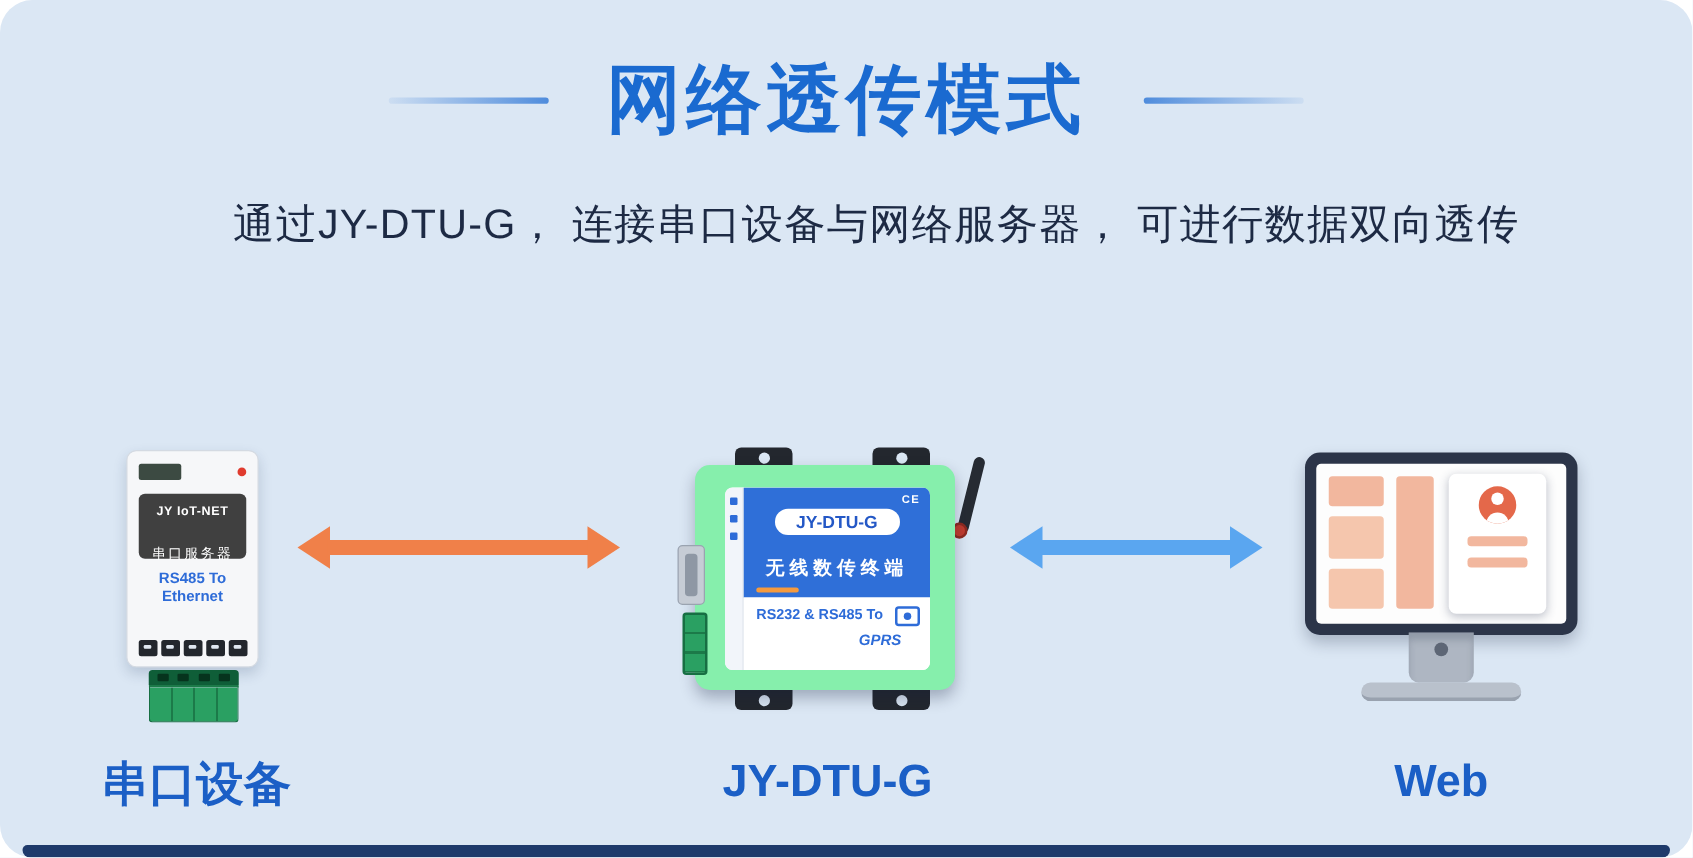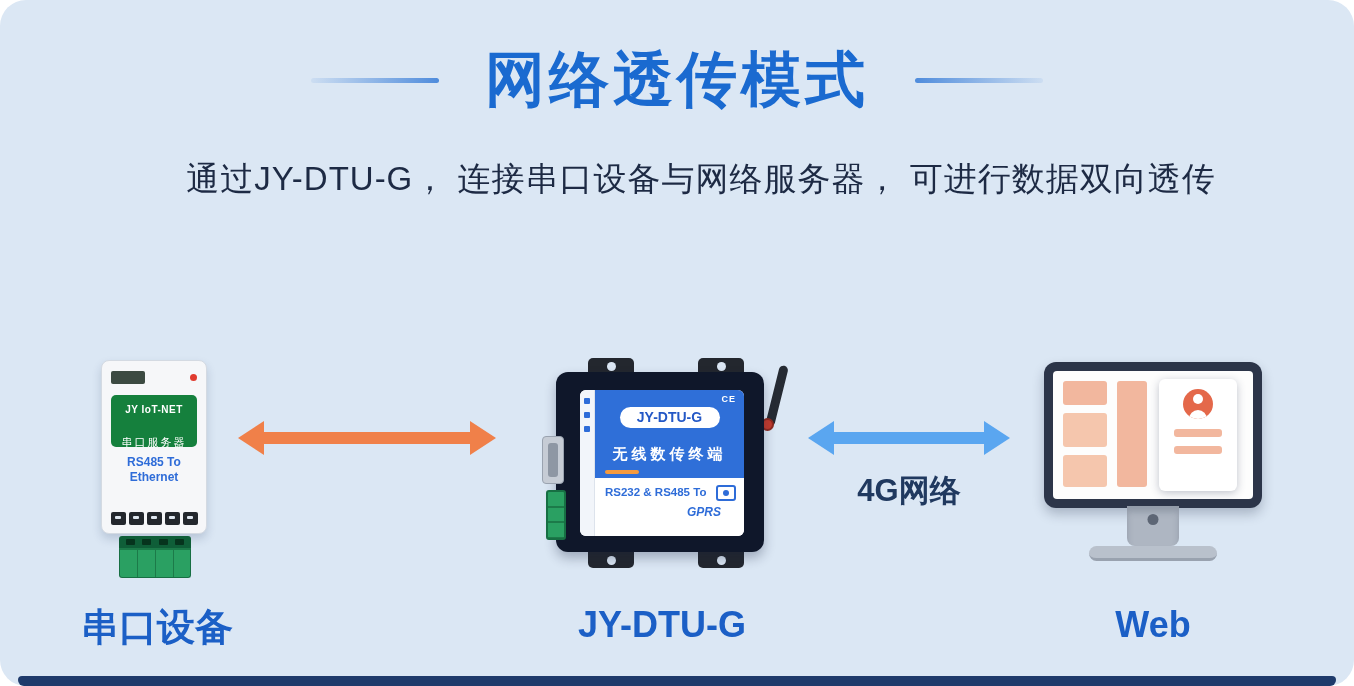--- a/index.html
+++ b/index.html
@@ -42,21 +42,21 @@
   .label-rs { left:238px; width:258px; top:468px; font-size:30px; font-weight:600; color:#f0793f; }
   .label-4g { left:808px; width:202px; top:470px; font-size:31px; font-weight:bold; color:#20395f; }
 
   
   .device-serial { position:absolute; left:95px; top:350px; width:120px; height:232px; }
   .sd-body { position:absolute; left:6px; top:10px; width:106px; height:174px; background:#f6f7f9;
     border:1px solid #d4dae2; border-radius:8px; box-shadow:0 5px 10px rgba(30,50,90,.18); }
   .sd-top { margin:6px 9px 0; height:20px; display:flex; justify-content:space-between; align-items:center; }
   .sd-port { width:34px; height:13px; background:#3c4a42; border-radius:2px; }
   .sd-led { width:7px; height:7px; border-radius:50%; background:#e03b2f; }
-  .sd-blue { margin:8px auto 0; width:86px; height:52px; background:#15803d; border-radius:5px; color:#fff; text-align:center; padding-top:9px; }
+  .sd-blue { margin:8px auto 0; width:86px; height:52px; background:#404040; border-radius:5px; color:#fff; text-align:center; padding-top:9px; }
   .sd-brand { font-size:10px; font-weight:bold; letter-spacing:.5px; }
   .sd-cn { font-size:11px; margin-top:20px; letter-spacing:2px; }
   .sd-sub { margin-top:8px; text-align:center; color:#2e6cd8; font-weight:bold; font-size:12px; line-height:15px; }
   .sd-dips { position:absolute; bottom:8px; left:8px; right:8px; display:flex; gap:3px; justify-content:center; }
   .sd-dip { width:15px; height:13px; background:#23272d; border-radius:2px; }
   .sd-dip::after { content:""; display:block; width:6px; height:3px; background:#dfe7f0; margin:4px auto 0; border-radius:1px; }
   .sd-terminal { position:absolute; left:24px; top:186px; width:72px; height:42px; }
   .sd-term-top { height:12px; background:#0f5e38; border-radius:3px 3px 0 0; display:flex; justify-content:space-evenly; align-items:center; }
   .sd-hole { width:9px; height:6px; background:#06331d; border-radius:1px; }
   .sd-term-body { height:30px; border:1px solid #176f43; border-top:2px solid #1c7a49; border-radius:0 0 3px 3px;
@@ -64,21 +64,21 @@
 
   
   .dtu { position:absolute; left:540px; top:356px; width:240px; height:214px; }
   .ear { position:absolute; width:46px; background:#23272e; border-radius:5px; }
   .ear-top { top:2px; height:20px; }
   .ear-top .hole { margin:4px auto 0; }
   .ear-bottom { top:190px; height:22px; }
   .ear-bottom .hole { margin:10px auto 0; }
   .hole { width:9px; height:9px; border-radius:50%; background:#dbe7f4; }
   .ear.tl { left:48px; } .ear.tr { left:158px; }
-  .dtu-body { position:absolute; left:16px; top:16px; width:208px; height:180px; background:#0f172a; border-radius:12px;
+  .dtu-body { position:absolute; left:16px; top:16px; width:208px; height:180px; background:#86efac; border-radius:12px;
     box-shadow:0 6px 12px rgba(20,30,60,.3); }
   .dtu-inner { position:absolute; left:24px; top:18px; right:20px; bottom:16px; background:#ffffff; border-radius:6px; display:flex; overflow:hidden; }
   .dtu-side { width:15px; background:#f2f5fa; border-right:1px solid #dde3ec; display:flex; flex-direction:column; align-items:center; padding-top:8px; gap:8px; }
   .dtu-led { width:6px; height:6px; background:#2e6cd8; border-radius:1px; }
   .dtu-main { flex:1; display:flex; flex-direction:column; }
   .dtu-blue { flex:1.5; background:#2f6fd8; position:relative; text-align:center; }
   .dtu-ce { position:absolute; right:8px; top:4px; color:#fff; font-size:9px; letter-spacing:1px; font-weight:bold; }
   .dtu-badge { margin:17px auto 0; width:100px; height:21px; background:#fff; border-radius:11px; color:#2458c6; font-weight:bold; font-size:14px; line-height:21px; }
   .dtu-cn { margin-top:17px; color:#fff; font-weight:bold; font-size:15px; letter-spacing:4px; }
   .dtu-orange { position:absolute; left:10px; bottom:4px; width:34px; height:4px; background:#f59a3e; border-radius:2px; }
@@ -213,21 +213,20 @@
     </div>
     <div class="dtu-db9"></div>
     <div class="dtu-green"></div>
   </div>
 
   <div class="arrow arrow-blue">
     <div class="head-l"></div>
     <div class="bar"></div>
     <div class="head-r"></div>
   </div>
-  <div class="conn-label label-4g">4G网络</div>
 
   <div class="monitor">
     <div class="mon-frame">
       <div class="mon-screen">
         <div class="mon-block mb1"></div>
         <div class="mon-block mb2"></div>
         <div class="mon-block mb3"></div>
         <div class="mon-block mmid"></div>
         <div class="mon-card">
           <div class="mon-avatar"></div>

